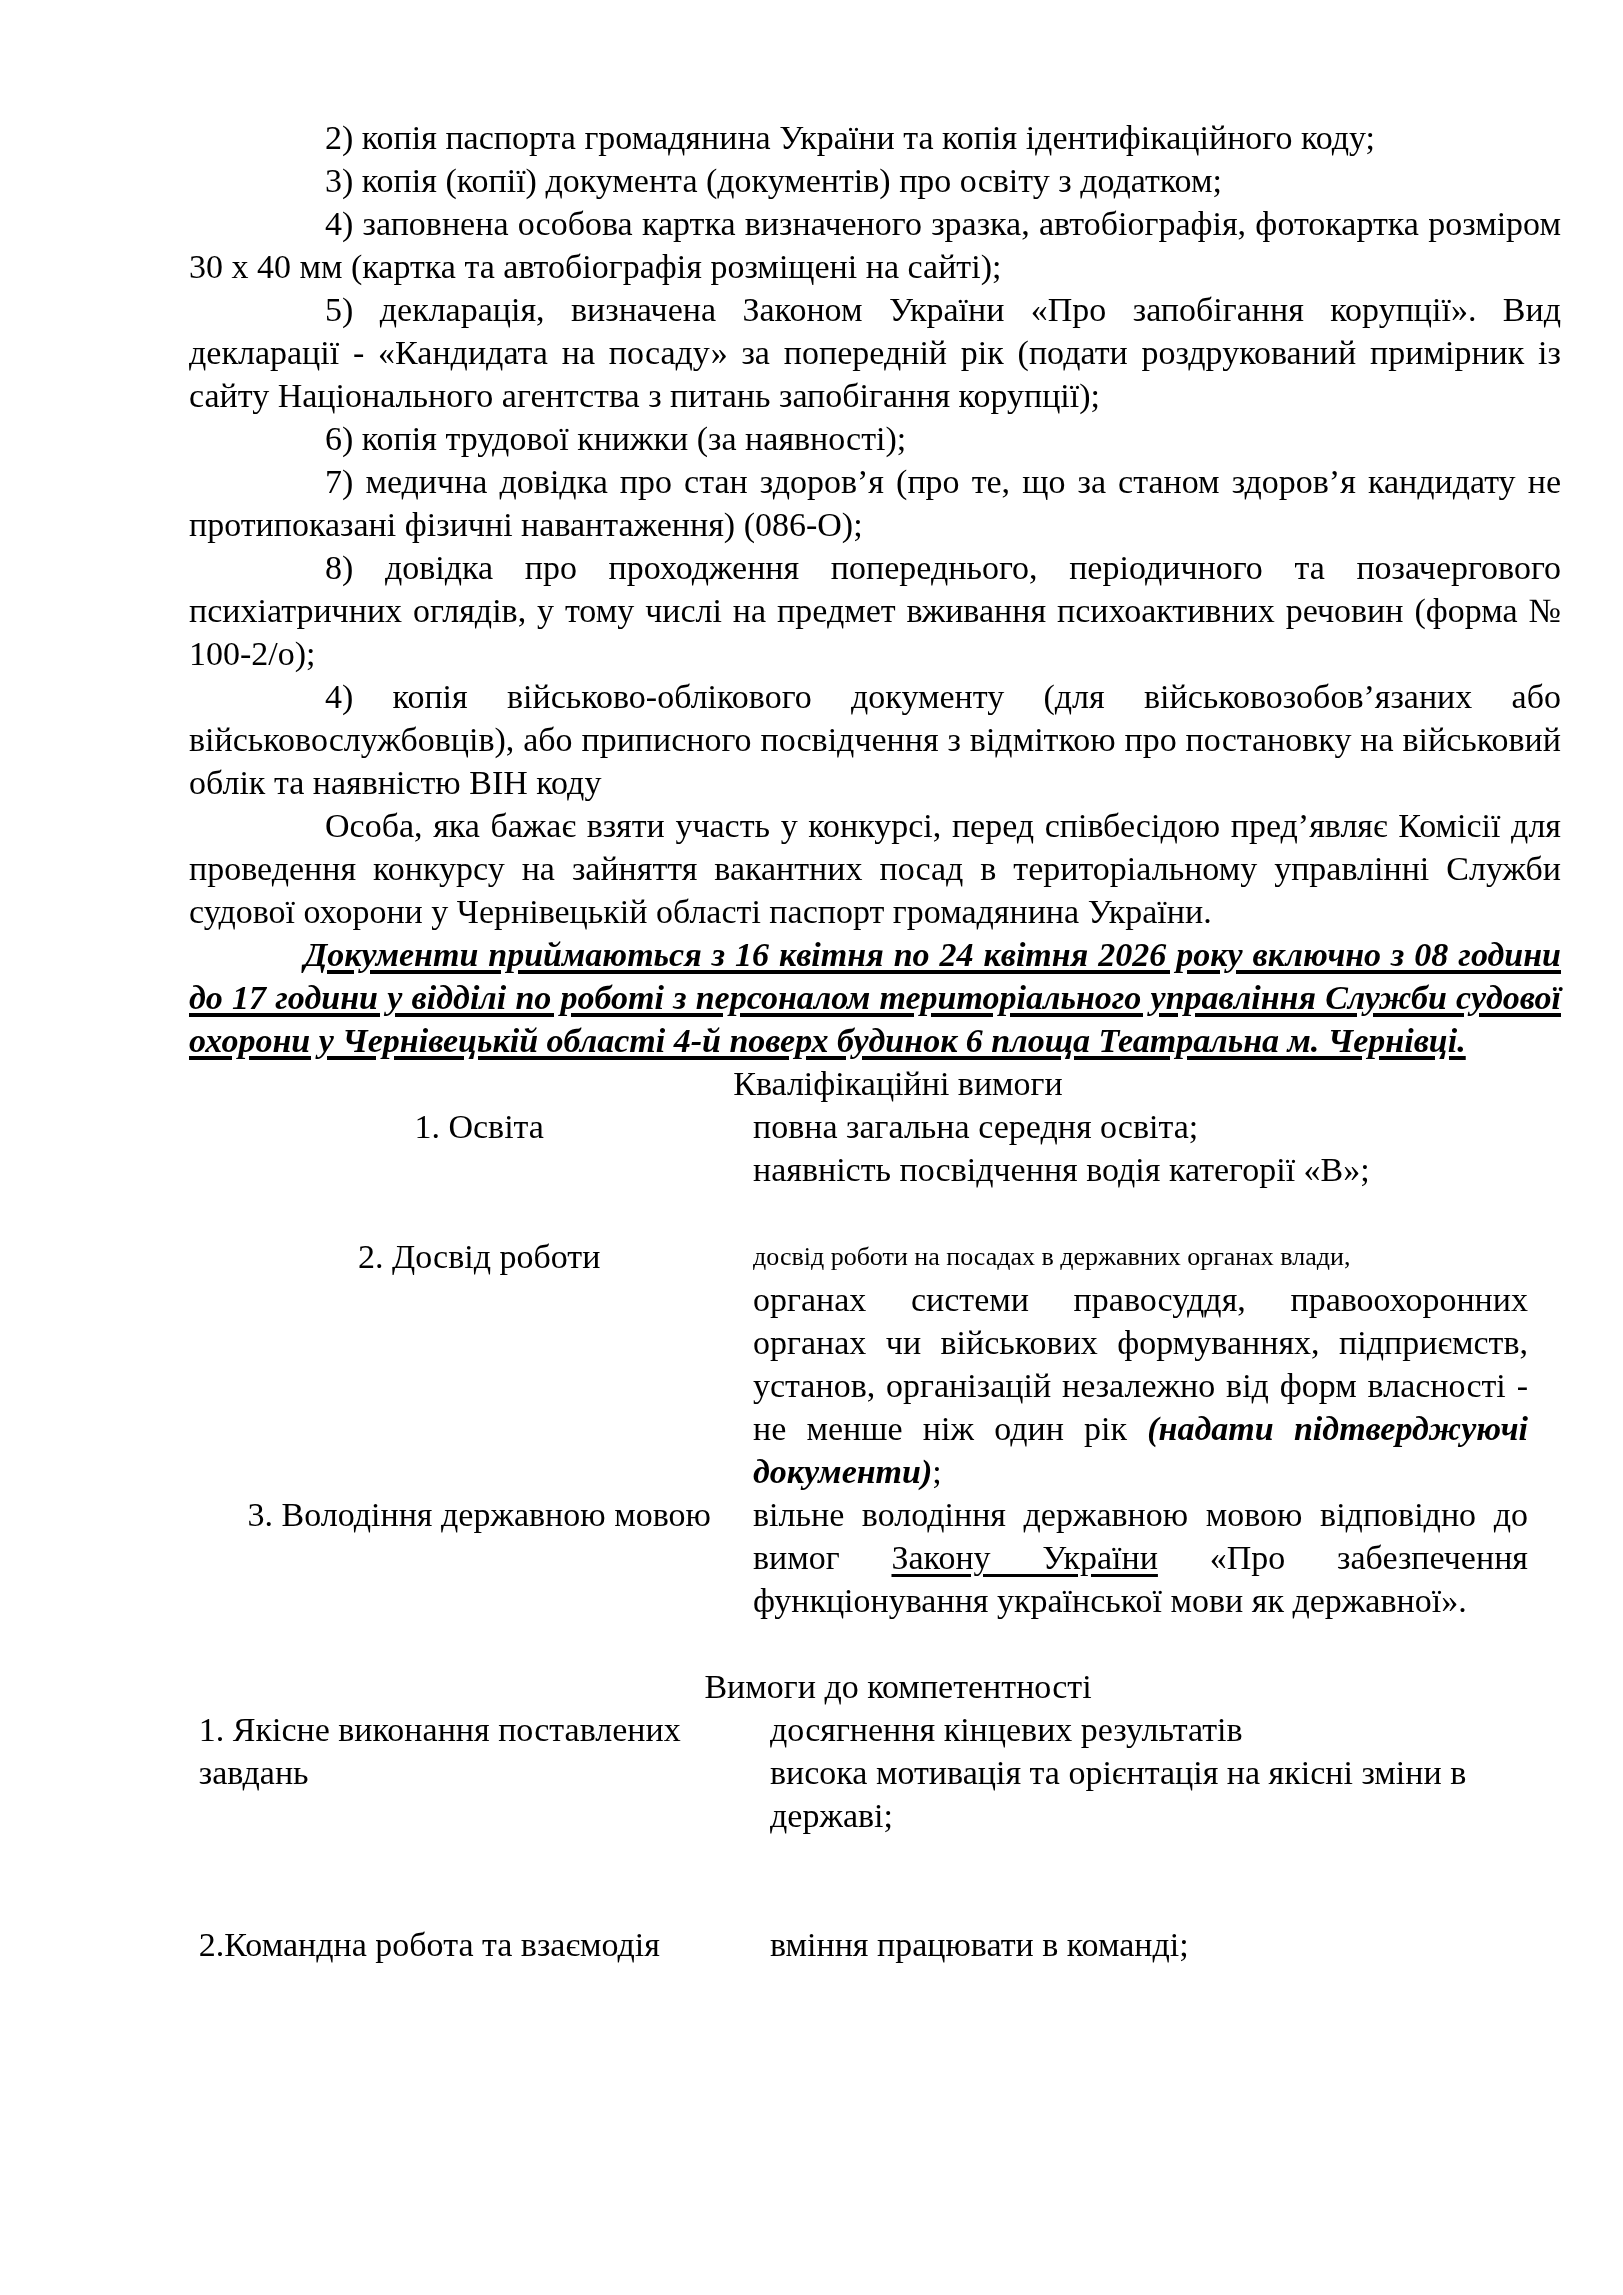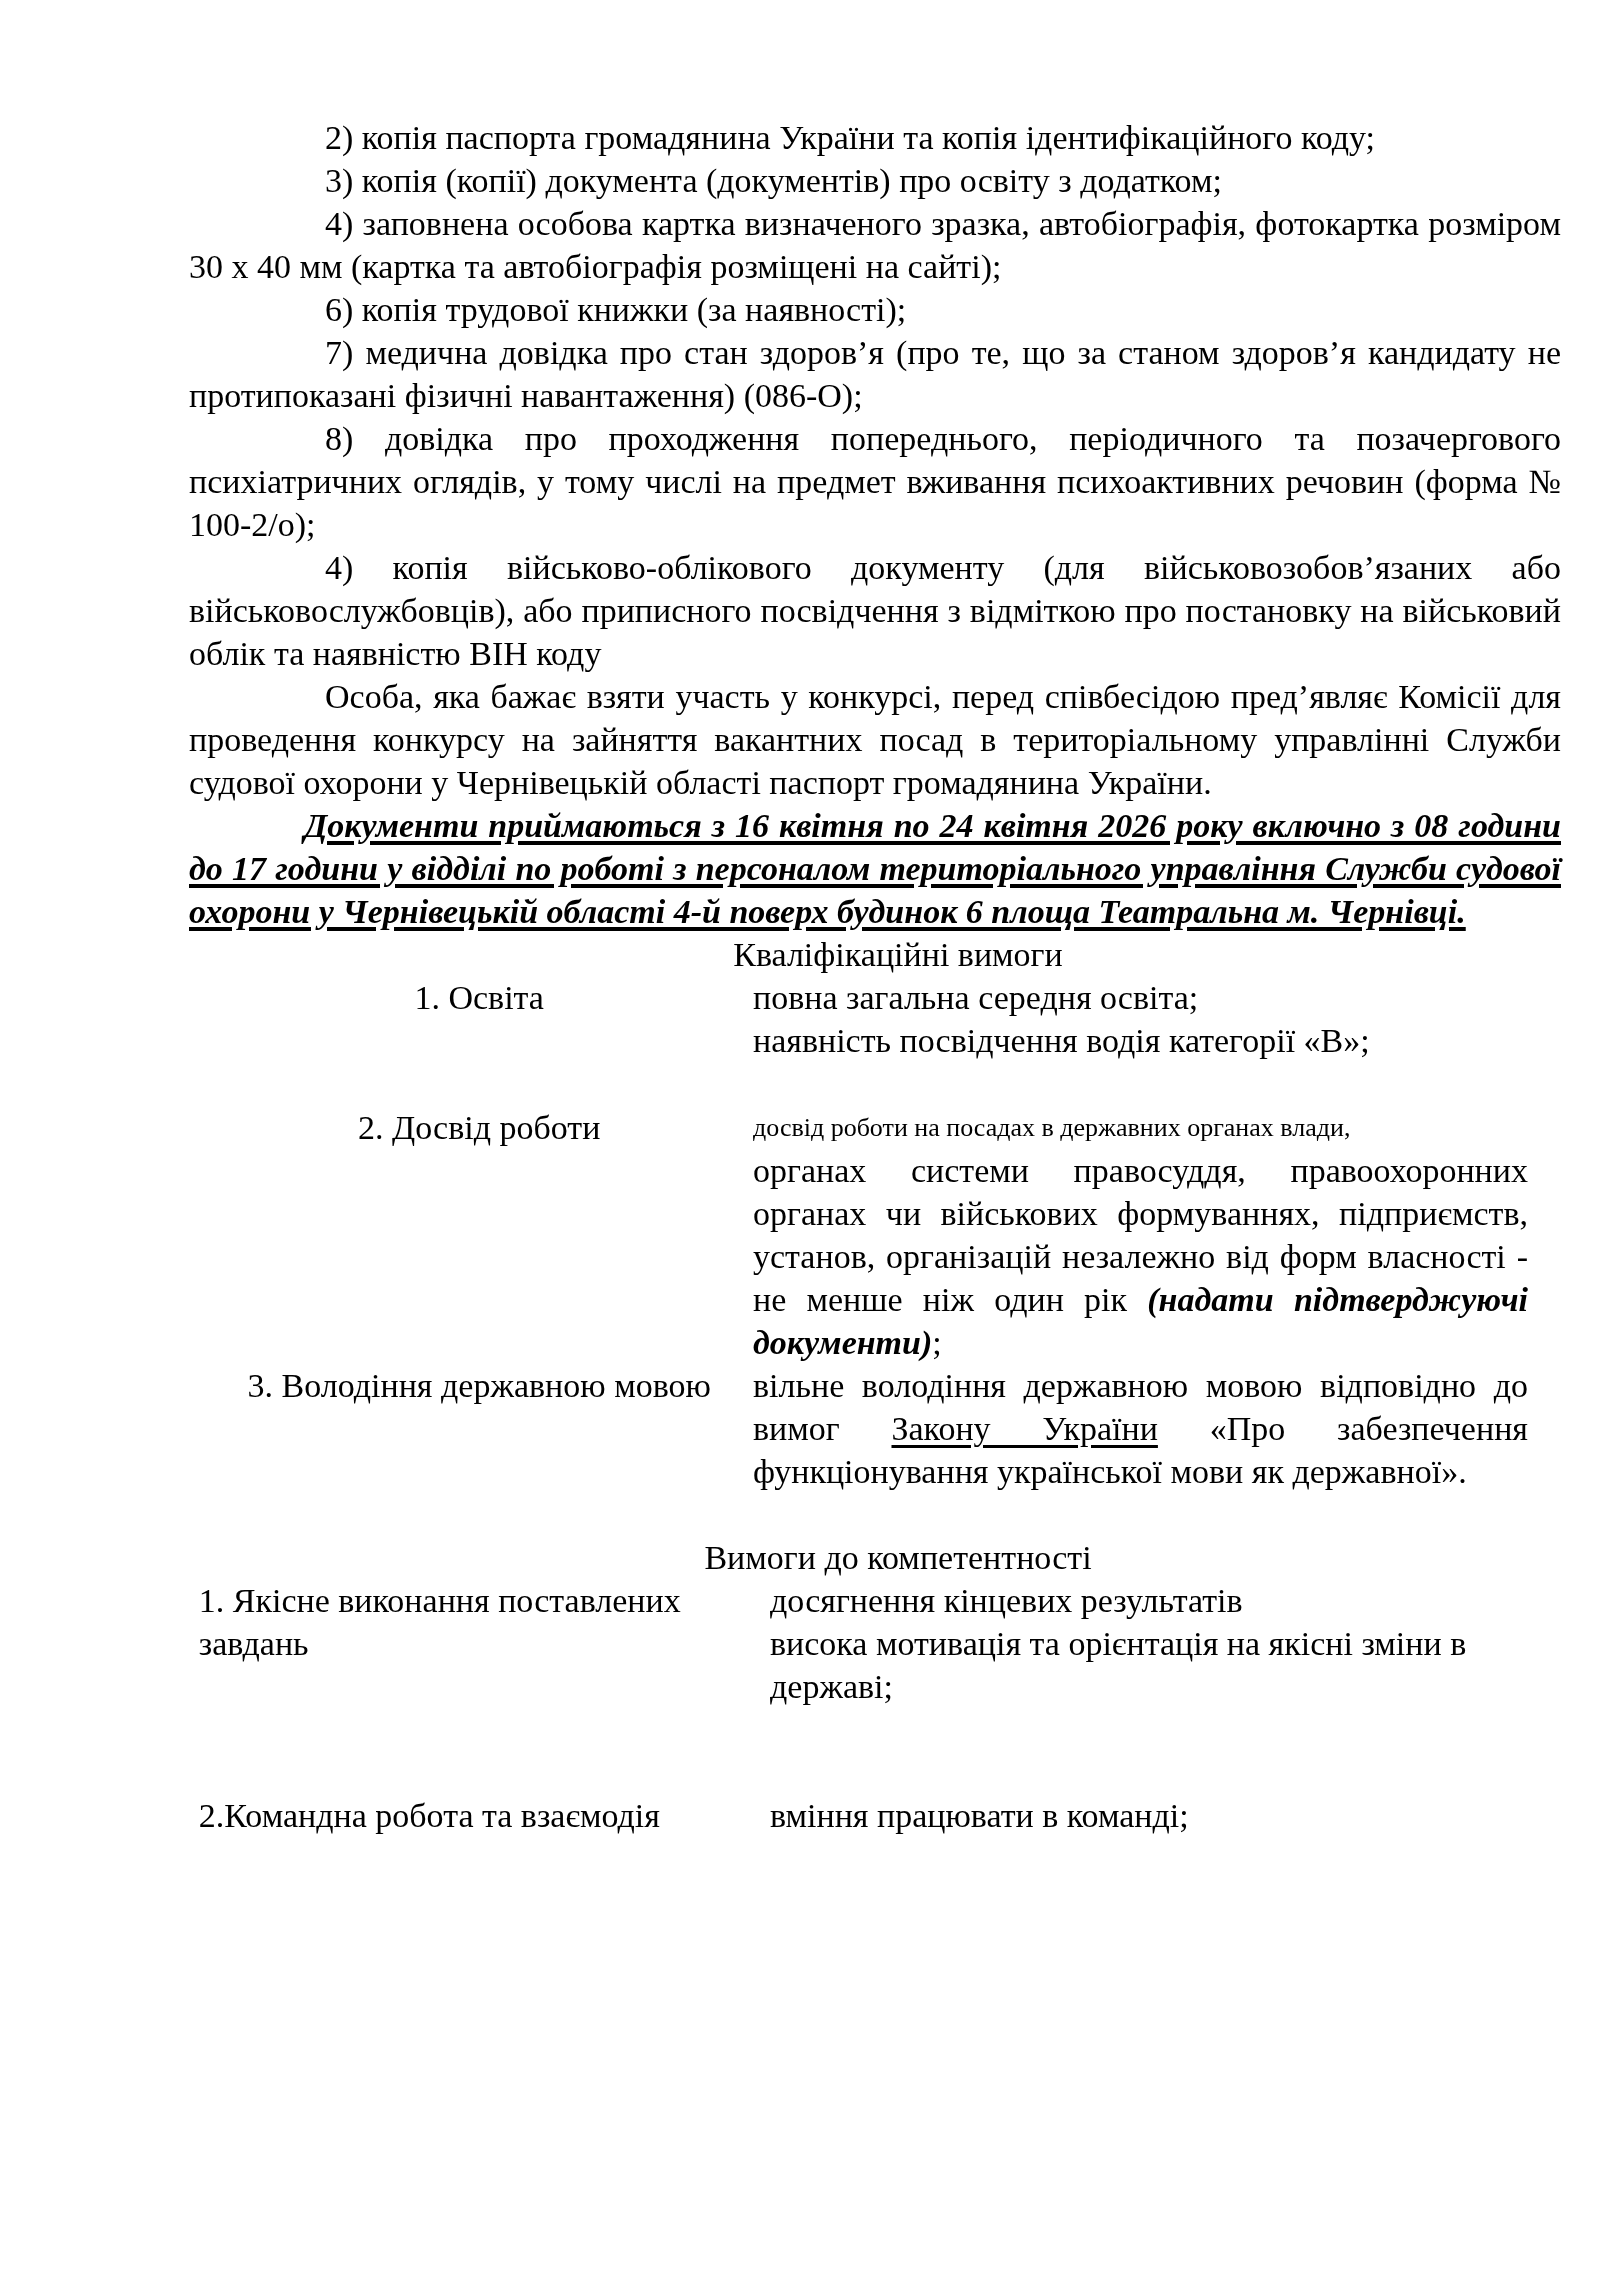--- a/index.html
+++ b/index.html
@@ -39,20 +39,21 @@
     .gap-comp { height: 86px; }
   </style>
 </head>
 <body>
 
 <div class="page">
 
   <p class="p ind">2) копія паспорта громадянина України та копія ідентифікаційного коду;</p>
   <p class="p ind">3) копія (копії) документа (документів) про освіту з додатком;</p>
   <p class="p ind">4) заповнена особова картка визначеного зразка, автобіографія, фотокартка розміром 30 х 40 мм (картка та автобіографія розміщені на сайті);</p>
+  <p class="p ind">5) декларація, визначена Законом України «Про запобігання корупції». Вид декларації - «Кандидата на посаду» за попередній рік (подати роздрукований примірник із сайту Національного агентства з питань запобігання корупції);</p>
   <p class="p ind">6) копія трудової книжки (за наявності);</p>
   <p class="p ind">7) медична довідка про стан здоров’я (про те, що за станом здоров’я кандидату не протипоказані фізичні навантаження) (086-О);</p>
   <p class="p ind">8) довідка про проходження попереднього, періодичного та позачергового психіатричних оглядів, у тому числі на предмет вживання психоактивних речовин (форма № 100-2/о);</p>
   <p class="p ind">4) копія військово-облікового документу (для військовозобов’язаних або військовослужбовців), або приписного посвідчення з відміткою про постановку на військовий облік та наявністю ВІН коду</p>
   <p class="p ind">Особа, яка бажає взяти участь у конкурсі, перед співбесідою пред’являє Комісії для проведення конкурсу на зайняття вакантних посад в територіальному управлінні Служби судової охорони у Чернівецькій області паспорт громадянина України.</p>
 
   <p class="notice">Документи приймаються з 16 квітня по 24 квітня 2026 року включно з 08 години до 17 години у відділі по роботі з персоналом територіального управління Служби судової охорони у Чернівецькій області 4-й поверх будинок 6 площа Театральна м. Чернівці.</p>
 
   <p class="heading">Кваліфікаційні вимоги</p>
 

